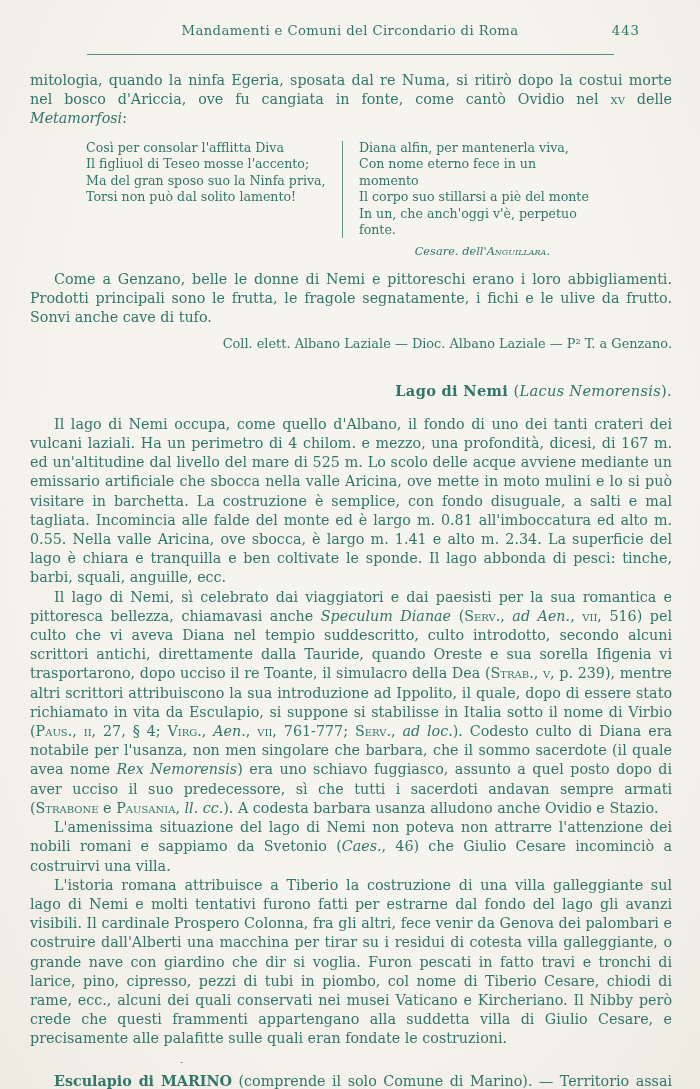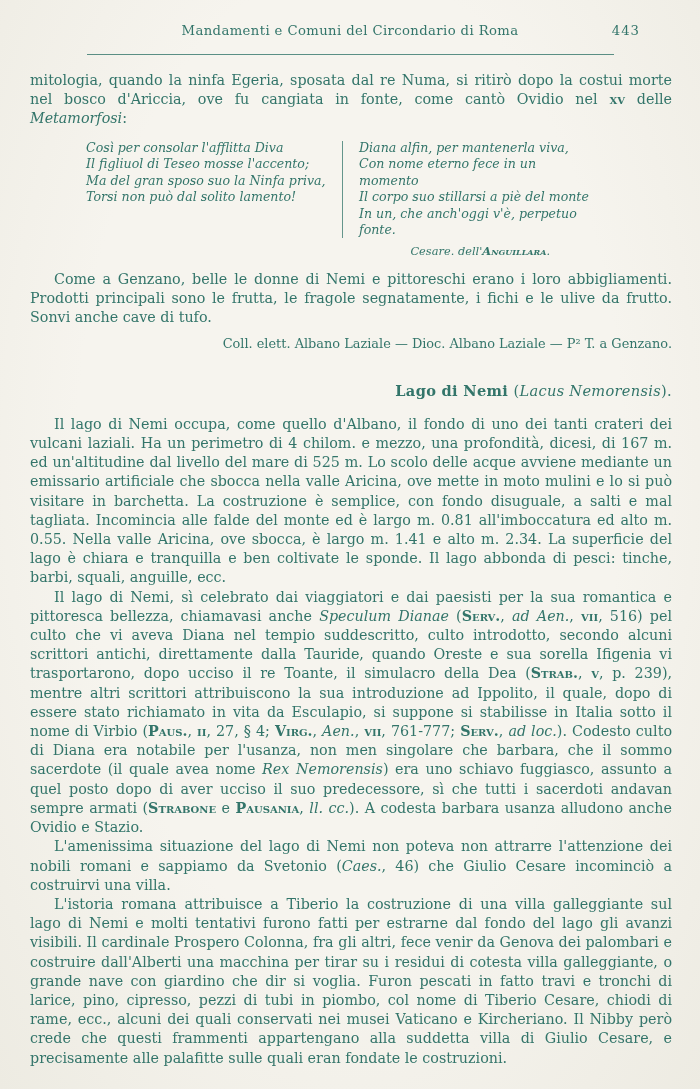--- a/index.html
+++ b/index.html
@@ -35,30 +35,30 @@
   .body-text {
     padding: 16px 28px 0 30px;
     font-size: 14.3px;
     line-height: 19.2px;
     text-align: justify;
   }
   .body-text p { text-indent: 24px; }
   .body-text p.noindent { text-indent: 0; }
   .it { font-style: italic; }
   .bd { font-weight: bold; }
-  .sc { font-variant: small-caps; font-weight: bold; }
+  .sc { font-variant: small-caps; }
   
   .verse {
     display: flex;
     margin: 11px 0 2px 56px;
     font-size: 12.6px;
     line-height: 16.5px;
     text-align: left;
   }
-  .verse-col { width: 252px; font-style: italic; }
+  .verse-col { width: 252px; }
   .verse-col.right { padding-left: 12px; }
   .verse-divider { width: 1px; background: var(--ink, #33756a); opacity: 0.75; margin: 1px 4px; }
   .attribution {
     text-align: right;
     padding-right: 122px;
     font-size: 11.4px;
     font-style: italic;
     margin: 3px 0 9px;
   }
   .coll-line {

